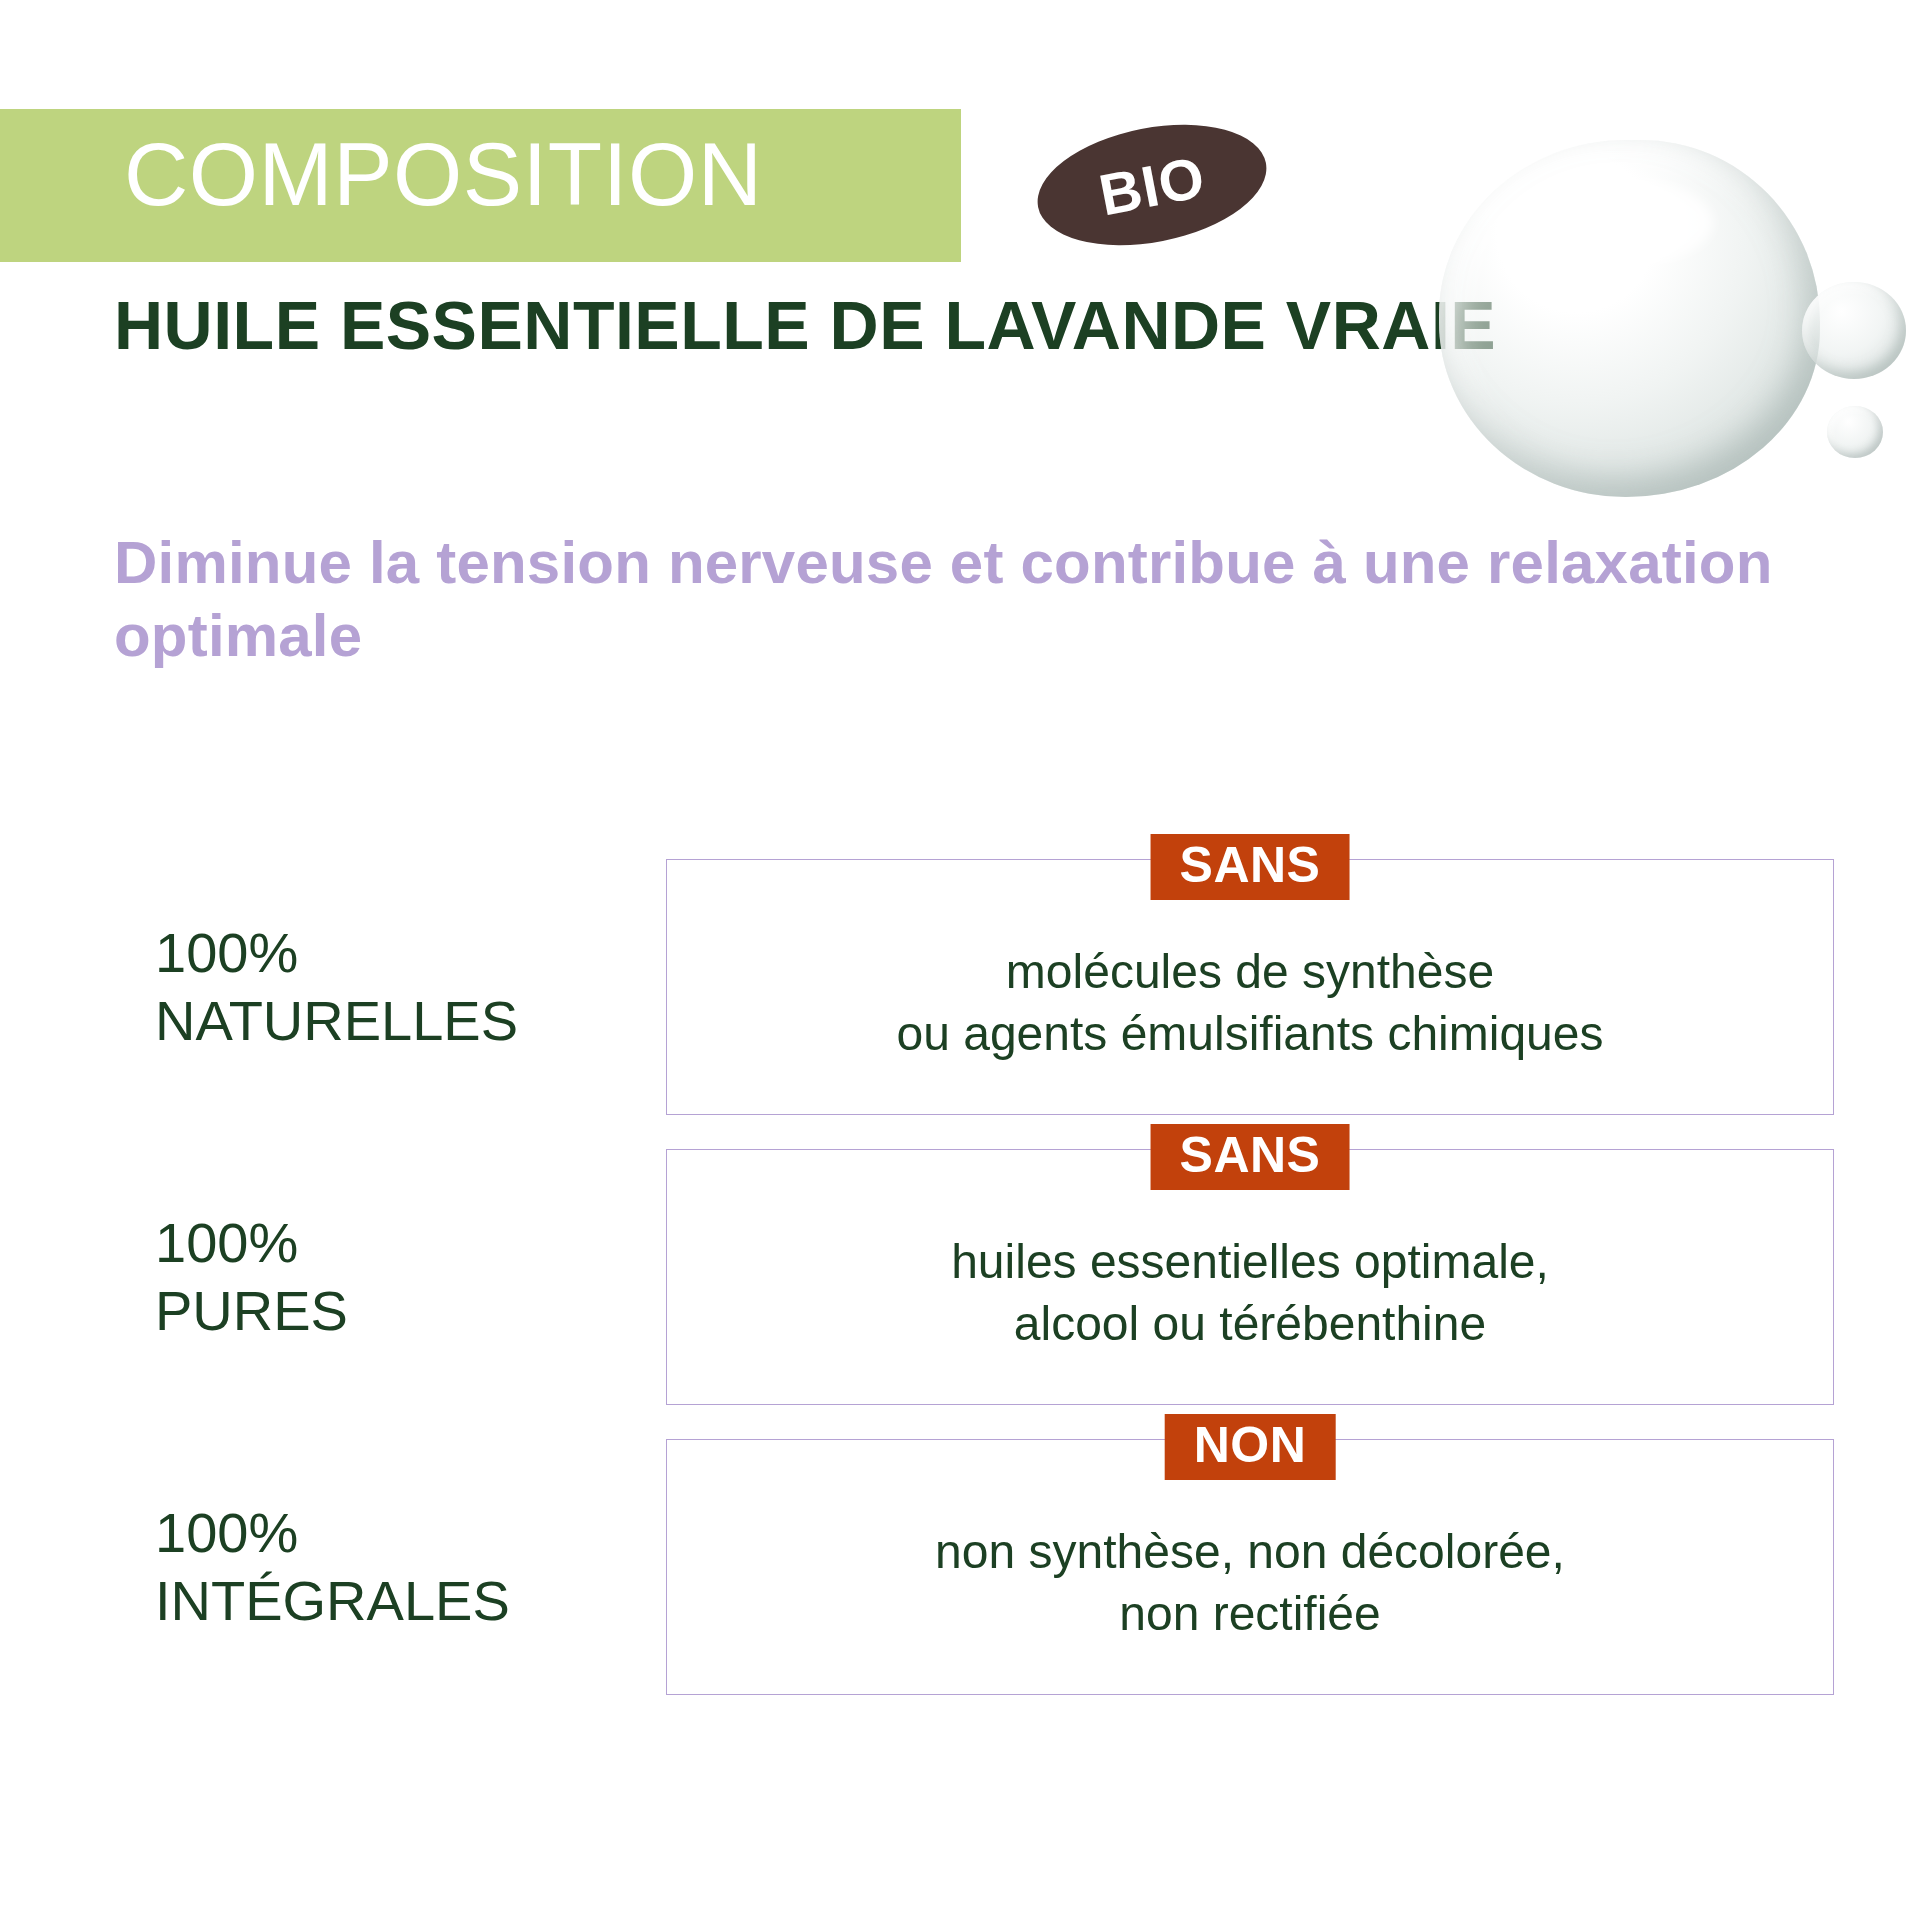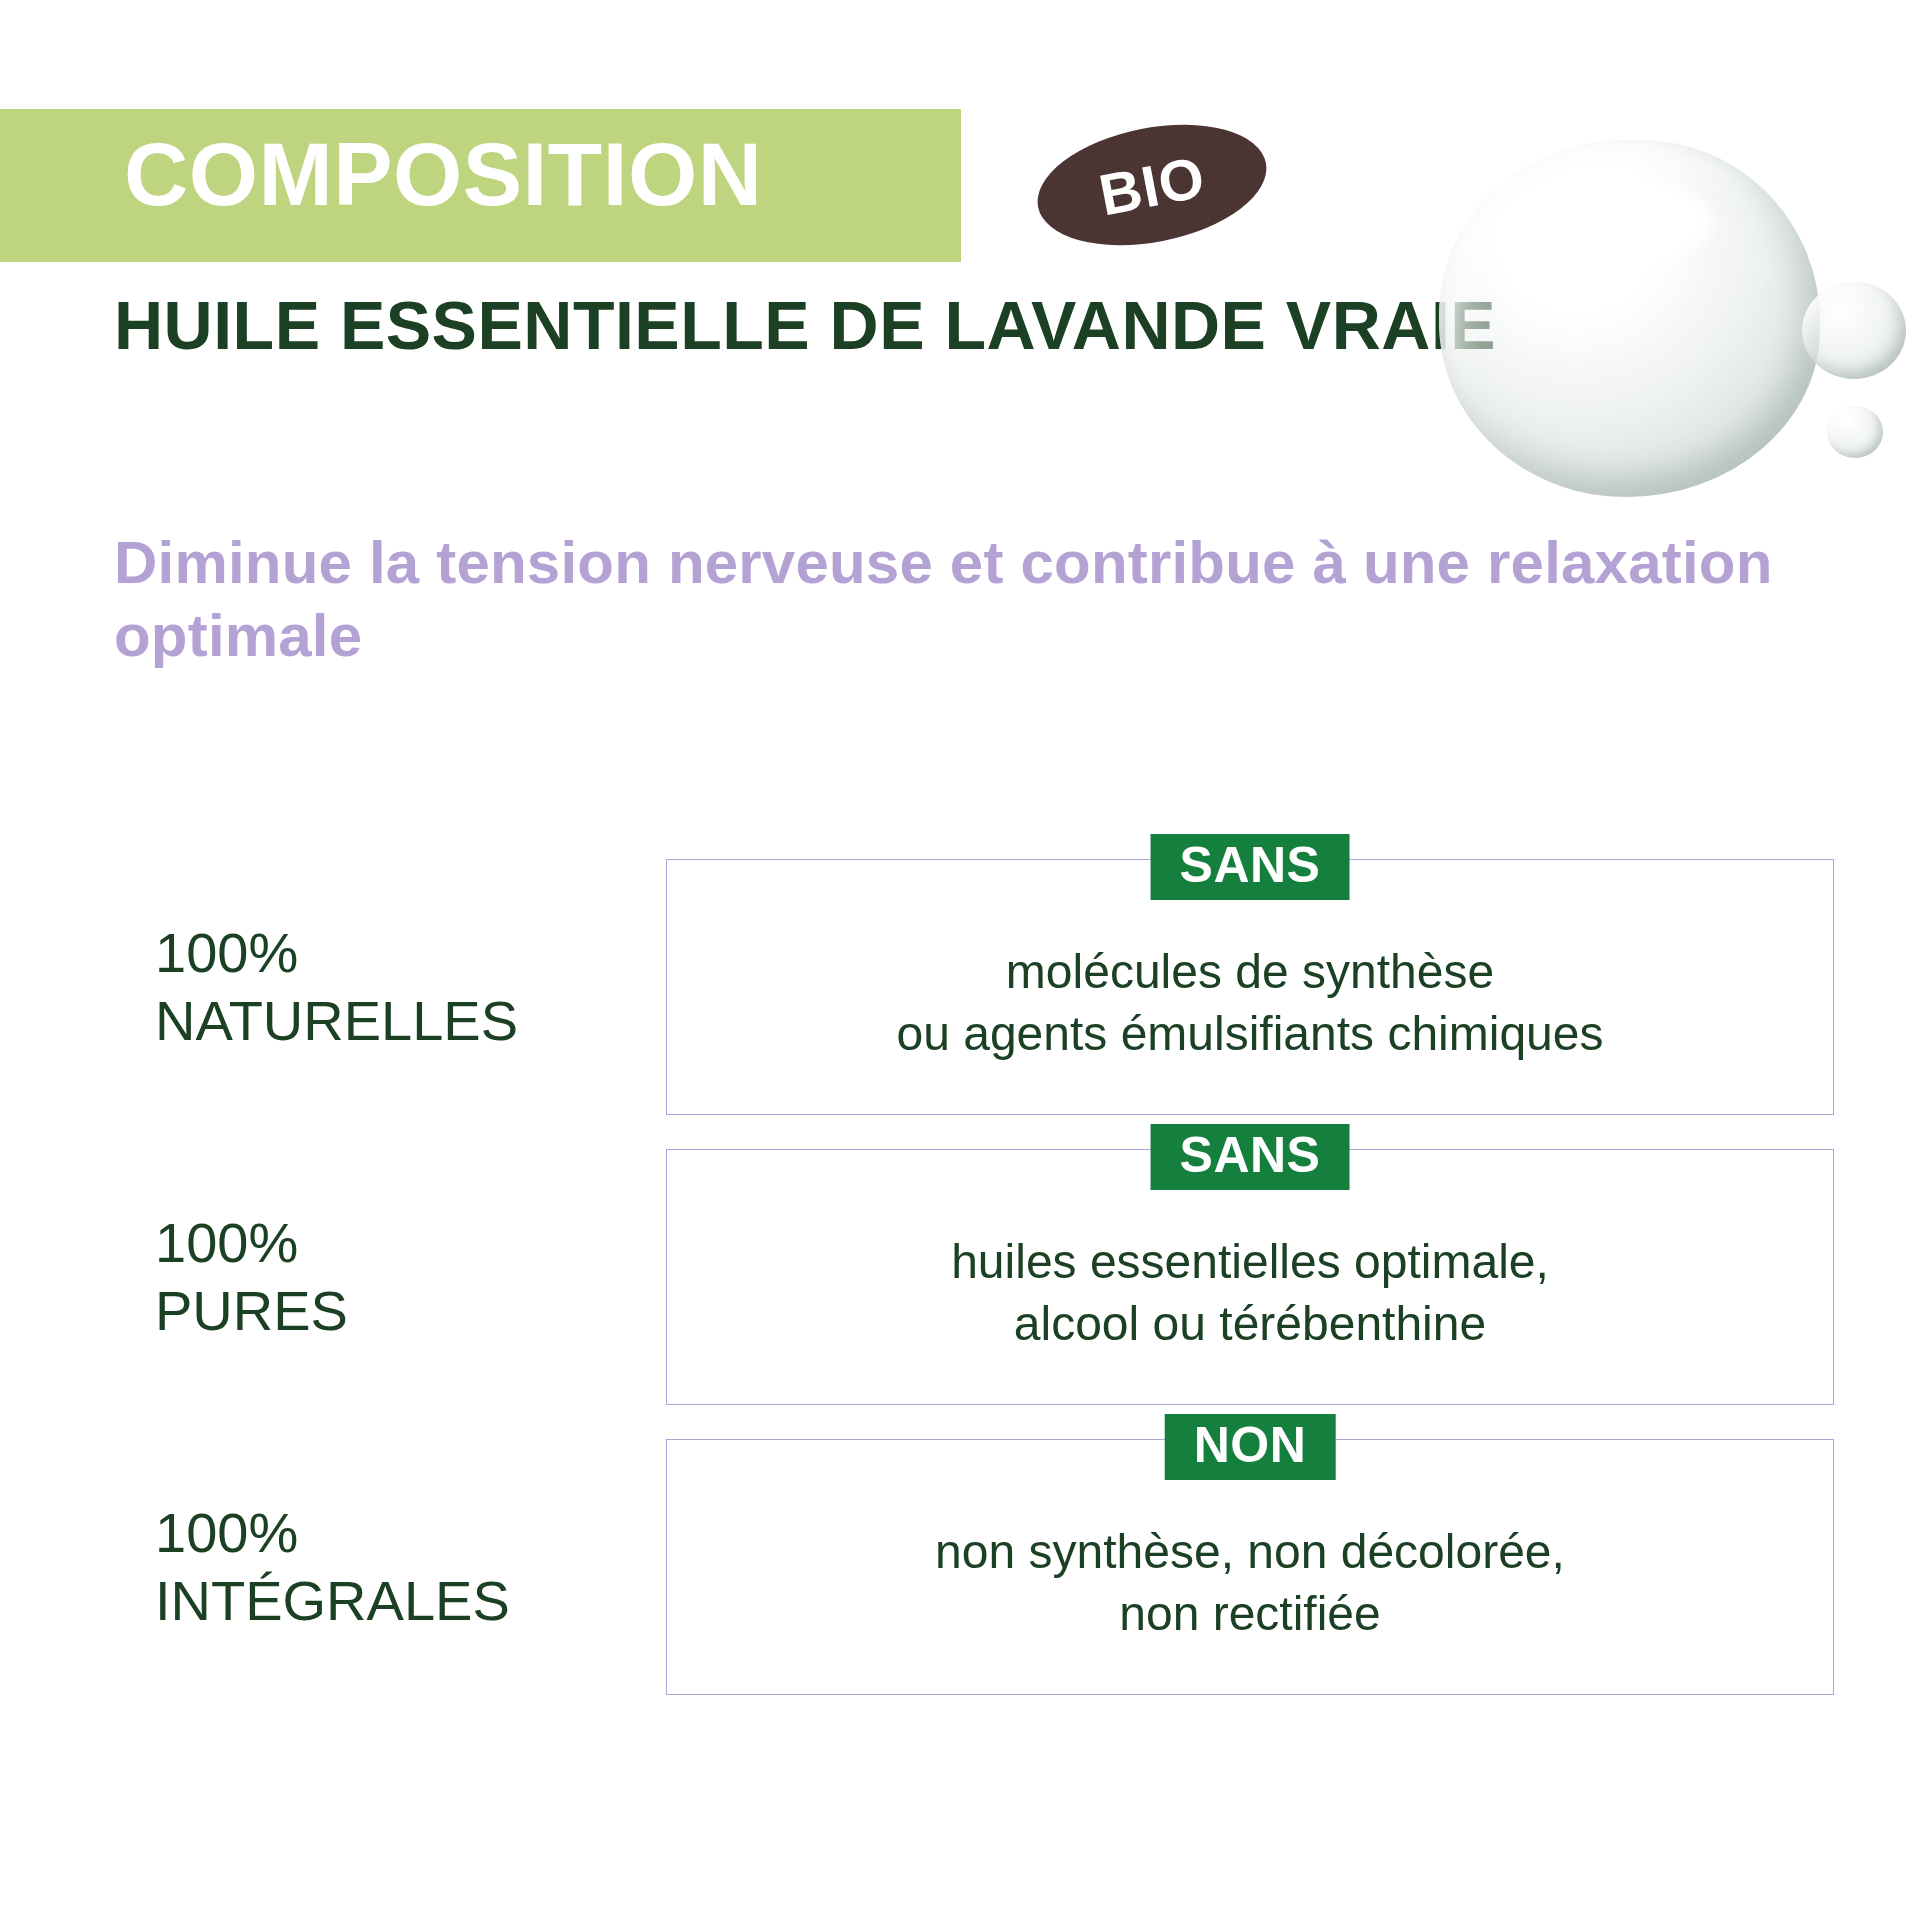--- a/index.html
+++ b/index.html
@@ -29,21 +29,21 @@
     top: 109px;
     width: 961px;
     height: 153px;
     background: #bed47f;
   }
   .composition-title {
     position: absolute;
     left: 124px;
     top: 130px;
     font-size: 89px;
-    font-weight: bold;
+    font-weight: normal;
     color: #ffffff;
     letter-spacing: 0.5px;
     line-height: 1;
     white-space: nowrap;
   }
 
   .bio-badge {
     position: absolute;
     left: 1036px;
     top: 128px;
@@ -169,21 +169,21 @@
     width: 1168px;
     height: 256px;
     border: 1.9px solid #b5a2d4;
     box-sizing: border-box;
   }
   .claim-chip {
     position: absolute;
     left: 50%;
     transform: translateX(-50%);
     top: -26px;
-    background: #15803d;
+    background: #c2410c;
     color: #ffffff;
     font-size: 50px;
     font-weight: bold;
     padding: 3.9px 29px 7.7px 29px;
     line-height: 1.08;
     letter-spacing: 0.5px;
   }
   .claim-text {
     position: absolute;
     left: 0;

